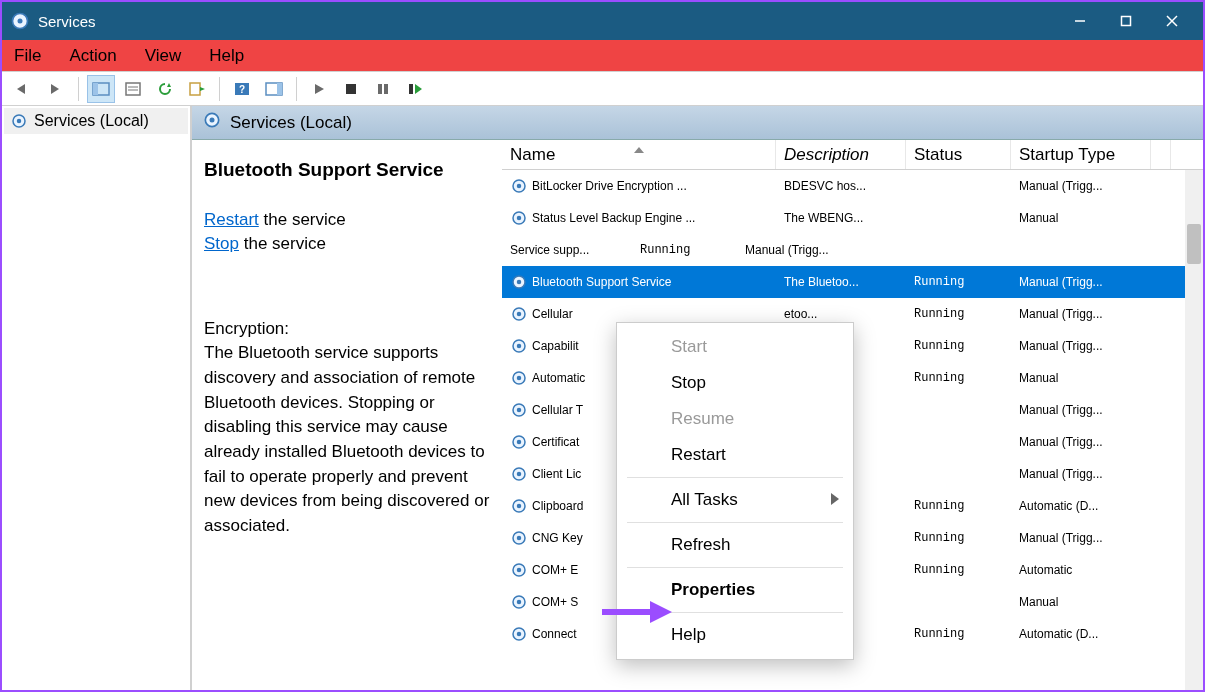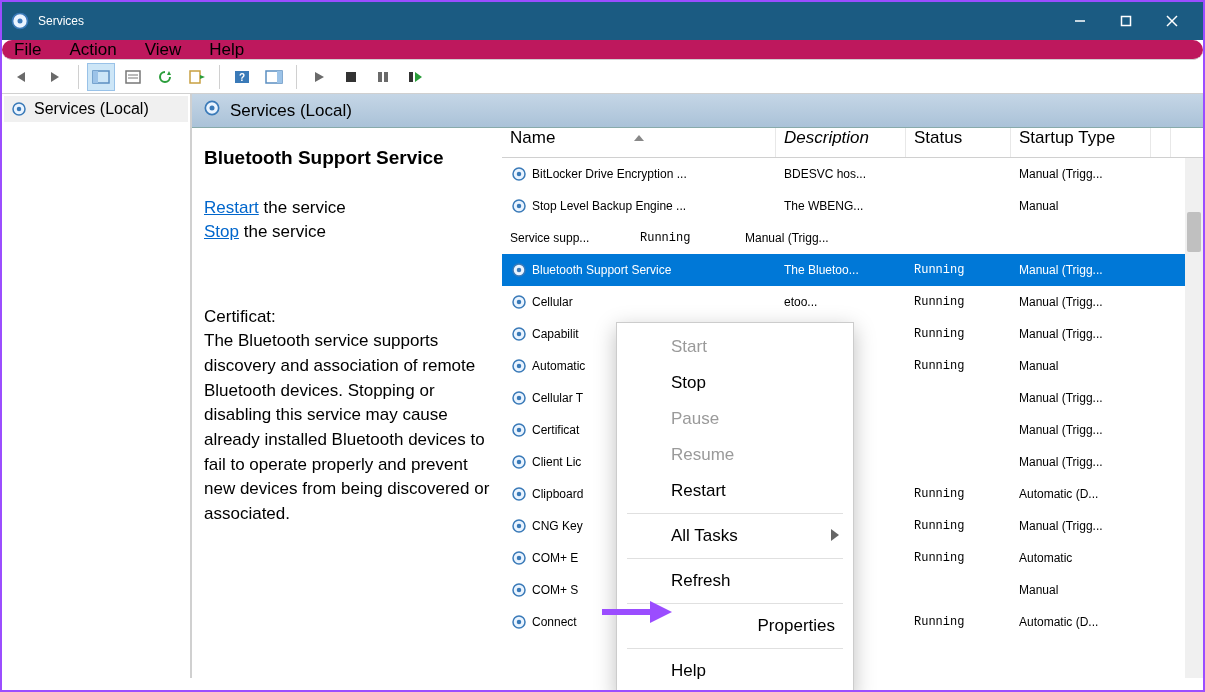--- a/index.html
+++ b/index.html
@@ -1,27 +1,27 @@
 <!DOCTYPE html>
 <html><head>
 <meta charset="utf-8">
 <style>
 * { box-sizing: border-box; margin: 0; padding: 0; font-family: "Segoe UI", Tahoma, sans-serif; }
 body { width: 1205px; height: 692px; background: #fff; border: 2px solid #9b4dff; position: relative; overflow: hidden; }
 
 
 .titlebar { height: 38px; background: #1b5b82; display: flex; align-items: center; padding: 0 8px; color: #fff; }
 .titlebar .app-icon { width: 20px; height: 20px; margin-right: 8px; }
-.titlebar .title { font-size: 12px; flex: 1; }
+.titlebar .title { font-size: 15px; flex: 1; }
 .titlebar .win-controls { display: flex; }
 .titlebar .win-btn { width: 46px; height: 38px; display: flex; align-items: center; justify-content: center; color: #fff; }
 .titlebar .win-btn svg { stroke: #fff; fill: none; }
 
 
-.menubar { height: 20px; border-bottom: 1px solid #d0d0d0; display: flex; align-items: center; padding: 0 10px; gap: 24px; font-size: 17px; background: #be185d; border-radius: 11px; }
+.menubar { height: 32px; border-bottom: 1px solid #d0d0d0; display: flex; align-items: center; padding: 0 10px; gap: 24px; font-size: 17px; background: #ef4444; }
 .menubar .menu-item { padding: 4px 2px; cursor: default; }
 
 
 .toolbar { height: 34px; border-bottom: 1px solid #d0d0d0; display: flex; align-items: center; padding: 0 8px; gap: 4px; }
 .toolbar .tb-btn { width: 28px; height: 28px; display: flex; align-items: center; justify-content: center; border: 1px solid transparent; }
 .toolbar .tb-btn.active { border: 1px solid #99c2e8; background: #cde6f7; }
 .toolbar .tb-sep { width: 1px; height: 24px; background: #d0d0d0; margin: 0 4px; }
 
 
 .main { display: flex; height: calc(692px - 38px - 32px - 34px - 4px); }
@@ -34,21 +34,21 @@
 .content-body { flex: 1; display: flex; overflow: hidden; }
 
 .detail { width: 310px; padding: 16px 12px; font-size: 17px; line-height: 1.45; }
 .detail .svc-title { font-weight: 700; margin-bottom: 24px; font-size: 19px; }
 .detail .actions a { color: #0066cc; text-decoration: underline; }
 .detail .desc-label { margin-top: 60px; }
 .detail .desc-body { }
 
 .list { flex: 1; position: relative; }
 .list-header { display: flex; border-bottom: 1px solid #d0d0d0; height: 30px; align-items: center; font-size: 17px; position: sticky; top: 0; background: #fff; }
-.list-header .col { padding: 0 8px; border-right: 1px solid #e8e8e8; height: 100%; display: flex; }
+.list-header .col { padding: 0 8px; border-right: 1px solid #e8e8e8; height: 100%; display: flex; align-items: center; }
 .col-name { width: 274px; position: relative; }
 .col-desc { width: 130px; font-style: italic; }
 .col-status { width: 105px; }
 .col-startup { width: 140px; }
 .col-last { width: 20px; }
 .sort-chevron { position: absolute; left: 50%; top: -2px; transform: translateX(-50%); }
 
 .rows { }
 .row { display: flex; height: 32px; align-items: center; font-size: 12px; }
 .row.selected { background: #0078d7; color: #fff; }
@@ -61,21 +61,21 @@
 .row .svc-icon { width: 18px; height: 18px; flex-shrink: 0; }
 
 
 .scrollbar { position: absolute; right: 0; top: 30px; bottom: 0; width: 18px; background: #f0f0f0; }
 .scroll-thumb { position: absolute; left: 2px; right: 2px; top: 54px; height: 40px; background: #c0c0c0; border-radius: 2px; }
 
 
 .ctxmenu { position: absolute; left: 614px; top: 320px; width: 238px; background: #fff; border: 1px solid #ccc; box-shadow: 0 6px 20px rgba(0,0,0,0.25); z-index: 50; font-size: 17px; padding: 6px 0; }
 .ctxmenu .mi { padding: 8px 18px 8px 54px; position: relative; cursor: default; }
 .ctxmenu .mi.disabled { color: #9a9a9a; }
-.ctxmenu .mi.bold { font-weight: 400; text-align: right; }
+.ctxmenu .mi.bold { font-weight: 700; }
 .ctxmenu .mi .sub { position: absolute; right: 14px; top: 50%; transform: translateY(-50%); }
 .ctxmenu .sep { height: 1px; background: #e0e0e0; margin: 4px 10px; }
 
 
 .arrow { position: absolute; left: 600px; top: 595px; z-index: 60; }
 
 .gear-icon-svg { display: block; }
 </style>
 </head>
 <body>
@@ -209,21 +209,21 @@
           </svg></span>
       <span>Services (Local)</span>
     </div>
     <div class="content-body">
       <div class="detail">
         <div class="svc-title">Bluetooth Support Service</div>
         <div class="actions">
           <div><a href="#">Restart</a><span> the service</span></div>
           <div><a href="#">Stop</a><span> the service</span></div>
         </div>
-        <div class="desc-label">Certificat:</div>
+        <div class="desc-label">Encryption:</div>
         <div class="desc-body">The Bluetooth service supports discovery and association of remote Bluetooth devices. Stopping or disabling this service may cause already installed Bluetooth devices to fail to operate properly and prevent new devices from being discovered or associated.</div>
       </div>
 
       <div class="list">
         <div class="list-header">
           <div class="col col-name">
             <span>Name</span>
             <span class="sort-chevron"><svg width="10" height="6">
                   <polygon points="5,0 10,6 0,6" fill="#888"></polygon>
                 </svg></span>
@@ -252,21 +252,21 @@
               <div class="cell c-status"></div>
               <div class="cell c-startup">Manual (Trigg...</div>
               <div class="cell c-last"></div>
             </div>
             <div class="row">
               <div class="cell c-name">
                 <span class="svc-icon"><svg viewBox="0 0 24 24" width="18" height="18">
                     <circle cx="12" cy="12" r="8" fill="#eaf4ff" stroke="#3a7ab8" stroke-width="2"></circle>
                     <circle cx="12" cy="12" r="3" fill="#3a7ab8"></circle>
                   </svg></span>
-                <span>Stop Level Backup Engine ...</span>
+                <span>Status Level Backup Engine ...</span>
               </div>
               <div class="cell c-desc">The WBENG...</div>
               <div class="cell c-status"></div>
               <div class="cell c-startup">Manual</div>
               <div class="cell c-last"></div>
             </div>
             <div class="row">
               <div class="cell c-desc">Service supp...</div>
               <div class="cell c-status">Running</div>
               <div class="cell c-startup">Manual (Trigg...</div>
@@ -433,21 +433,20 @@
           <div class="scroll-thumb"></div>
         </div>
       </div>
     </div>
   </div>
 </div>
 
 <div class="ctxmenu">
   <div class="mi disabled">Start</div>
   <div class="mi">Stop</div>
-  <div class="mi disabled">Pause</div>
   <div class="mi disabled">Resume</div>
   <div class="mi">Restart</div>
   <div class="sep"></div>
   <div class="mi">
     <span>All Tasks</span>
     <span class="sub"><svg width="8" height="12">
           <polygon points="0,0 8,6 0,12" fill="#666"></polygon>
         </svg></span>
   </div>
   <div class="sep"></div>

